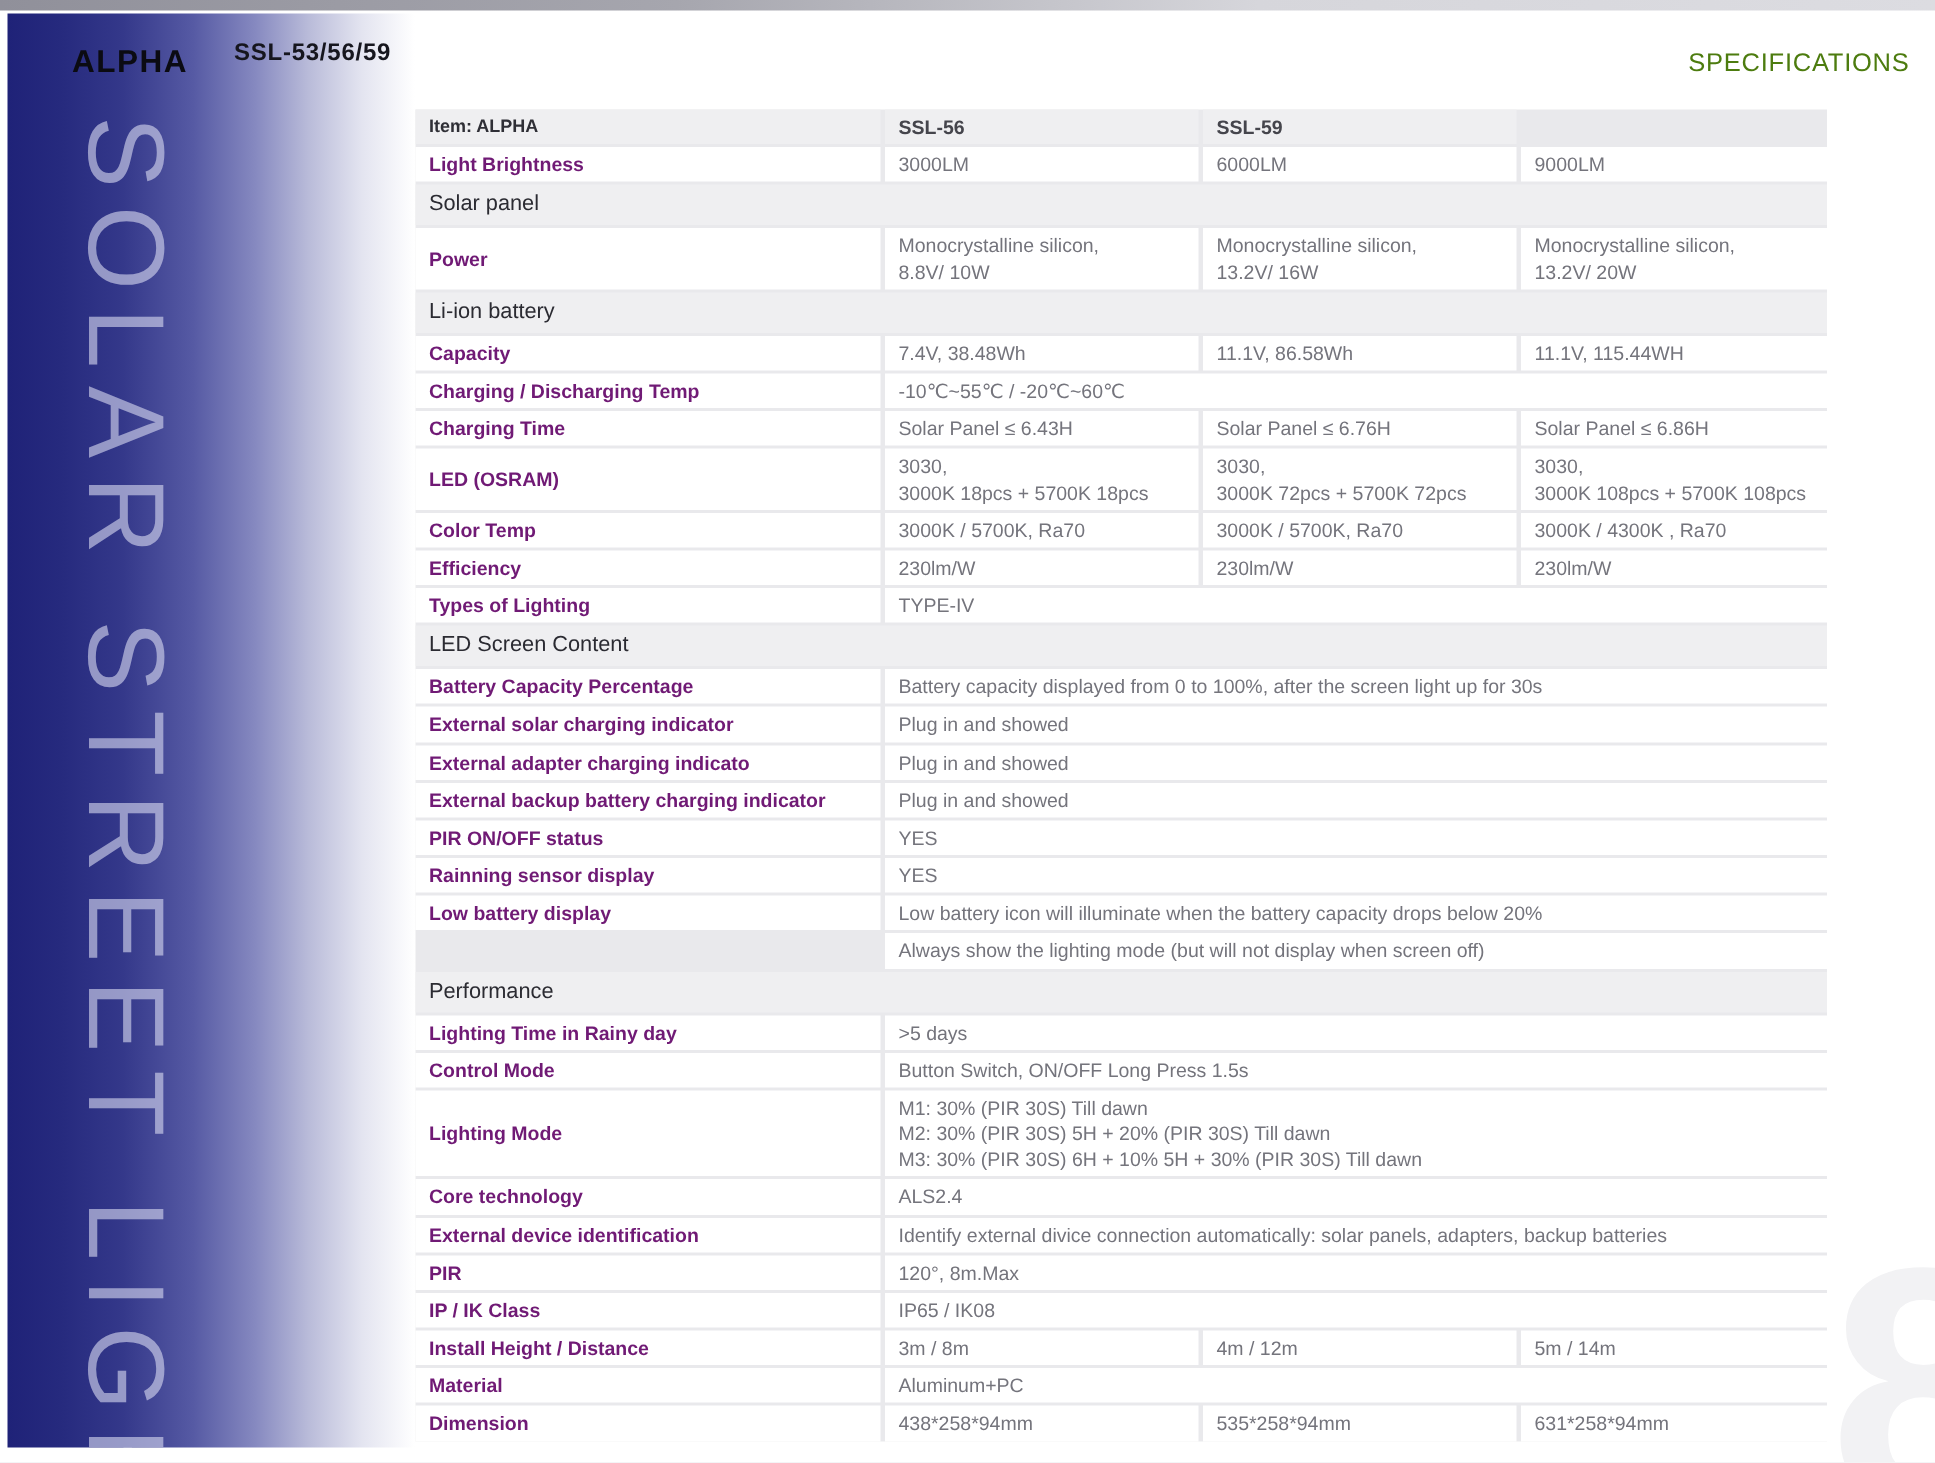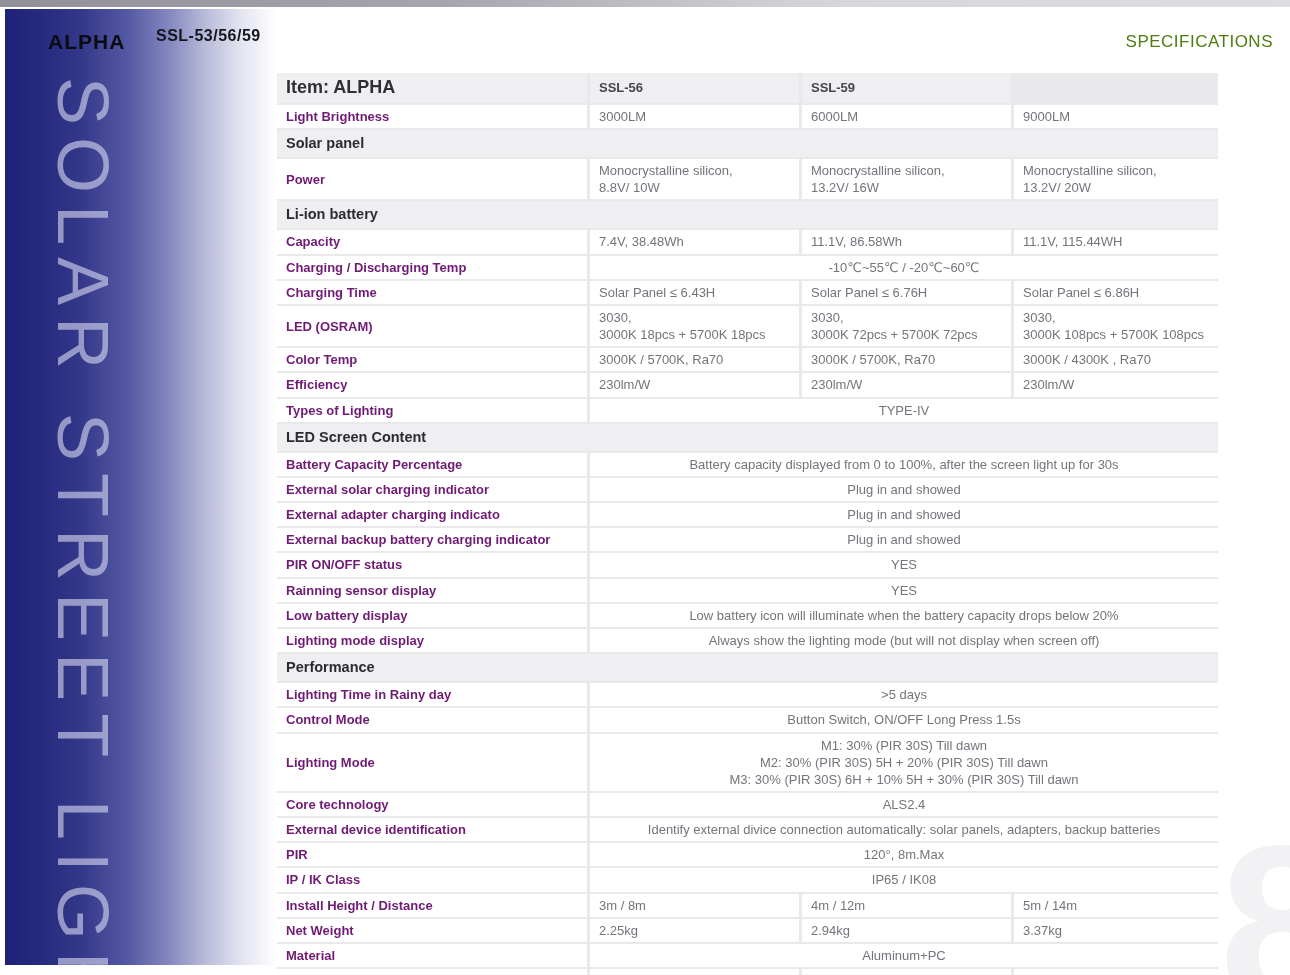--- a/index.html
+++ b/index.html
@@ -50,26 +50,26 @@
     display:grid;grid-template-columns:310px 209px 209px 204px;column-gap:3px;
   }
   .trow.section{grid-template-columns:1fr;}
   .cell{
     background:#ffffff;padding:3px 9px;min-height:17px;
     font-size:13px;line-height:1.32;
     display:flex;flex-direction:column;justify-content:center;
   }
   .label-cell{font-weight:700;color:#701a75;}
   .value-cell{color:#74747c;white-space:pre-line;}
-  .span3{grid-column:2/5;text-align:center;}
+  .span3{grid-column:2/5;}
   .trow.header .cell{background:#efeff1;}
-  .trow.header .label-cell{font-size:18px;color:#2f2f36;}
+  .trow.header .label-cell{font-size:12px;color:#2f2f36;}
   .trow.header .value-cell{font-weight:700;color:#45454c;}
   .section-cell{
-    background:#efeff1;font-weight:700;font-size:14.5px;color:#2b2b32;
+    background:#efeff1;font-weight:400;font-size:14.5px;color:#2b2b32;
     padding:4px 9px;
   }
 </style>
 </head>
 <body>
 
 <div class="top-strip"></div>
 
 <div class="sidebar">
   <div class="vertical-text">SOLAR STREET LIGHT</div>
@@ -174,21 +174,20 @@
     </div>
     <div class="trow rowspan">
       <div class="cell label-cell">Rainning sensor display</div>
       <div class="cell value-cell span3">YES</div>
     </div>
     <div class="trow rowspan">
       <div class="cell label-cell">Low battery display</div>
       <div class="cell value-cell span3">Low battery icon will illuminate when the battery capacity drops below 20%</div>
     </div>
     <div class="trow rowspan">
-      <div class="cell label-cell">Lighting mode display</div>
       <div class="cell value-cell span3">Always show the lighting mode (but will not display when screen off)</div>
     </div>
     <div class="trow section">
       <div class="cell section-cell">Performance</div>
     </div>
     <div class="trow rowspan">
       <div class="cell label-cell">Lighting Time in Rainy day</div>
       <div class="cell value-cell span3">&gt;5 days</div>
     </div>
     <div class="trow rowspan">
@@ -216,26 +215,20 @@
     <div class="trow rowspan">
       <div class="cell label-cell">IP / IK Class</div>
       <div class="cell value-cell span3">IP65 / IK08</div>
     </div>
     <div class="trow row3">
       <div class="cell label-cell">Install Height / Distance</div>
       <div class="cell value-cell">3m / 8m</div>
       <div class="cell value-cell">4m / 12m</div>
       <div class="cell value-cell">5m / 14m</div>
     </div>
-    <div class="trow row3">
-      <div class="cell label-cell">Net Weight</div>
-      <div class="cell value-cell">2.25kg</div>
-      <div class="cell value-cell">2.94kg</div>
-      <div class="cell value-cell">3.37kg</div>
-    </div>
     <div class="trow rowspan">
       <div class="cell label-cell">Material</div>
       <div class="cell value-cell span3">Aluminum+PC</div>
     </div>
     <div class="trow row3">
       <div class="cell label-cell">Dimension</div>
       <div class="cell value-cell">438*258*94mm</div>
       <div class="cell value-cell">535*258*94mm</div>
       <div class="cell value-cell">631*258*94mm</div>
     </div>

